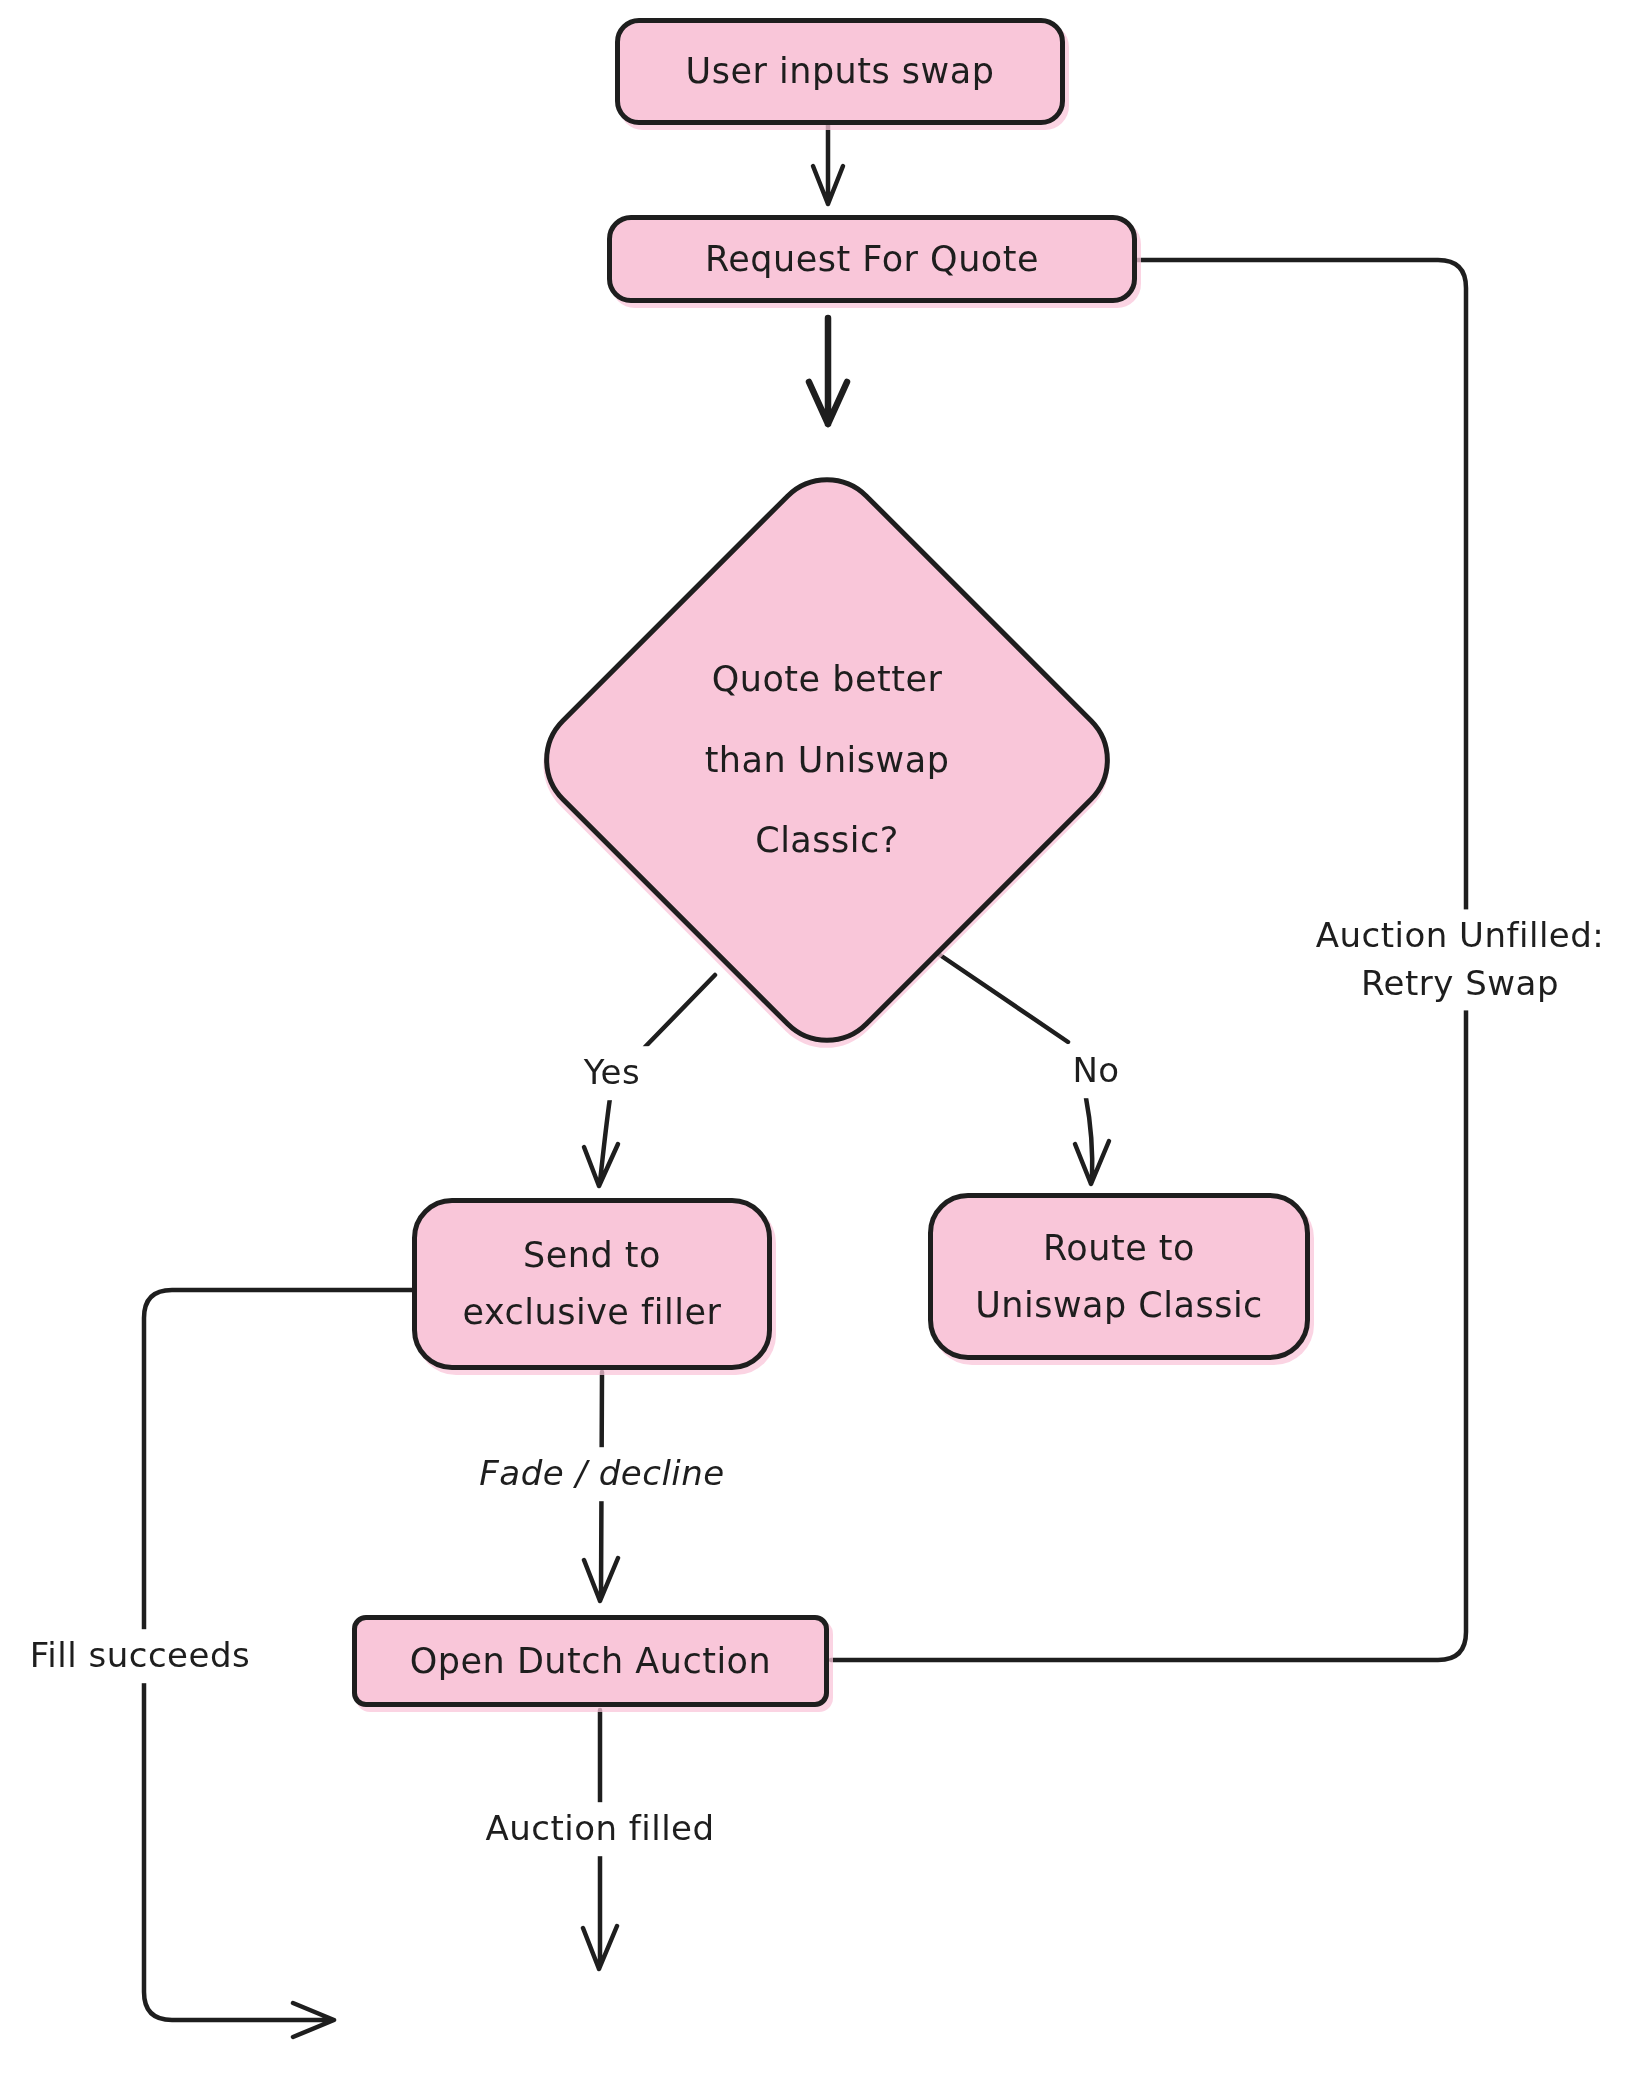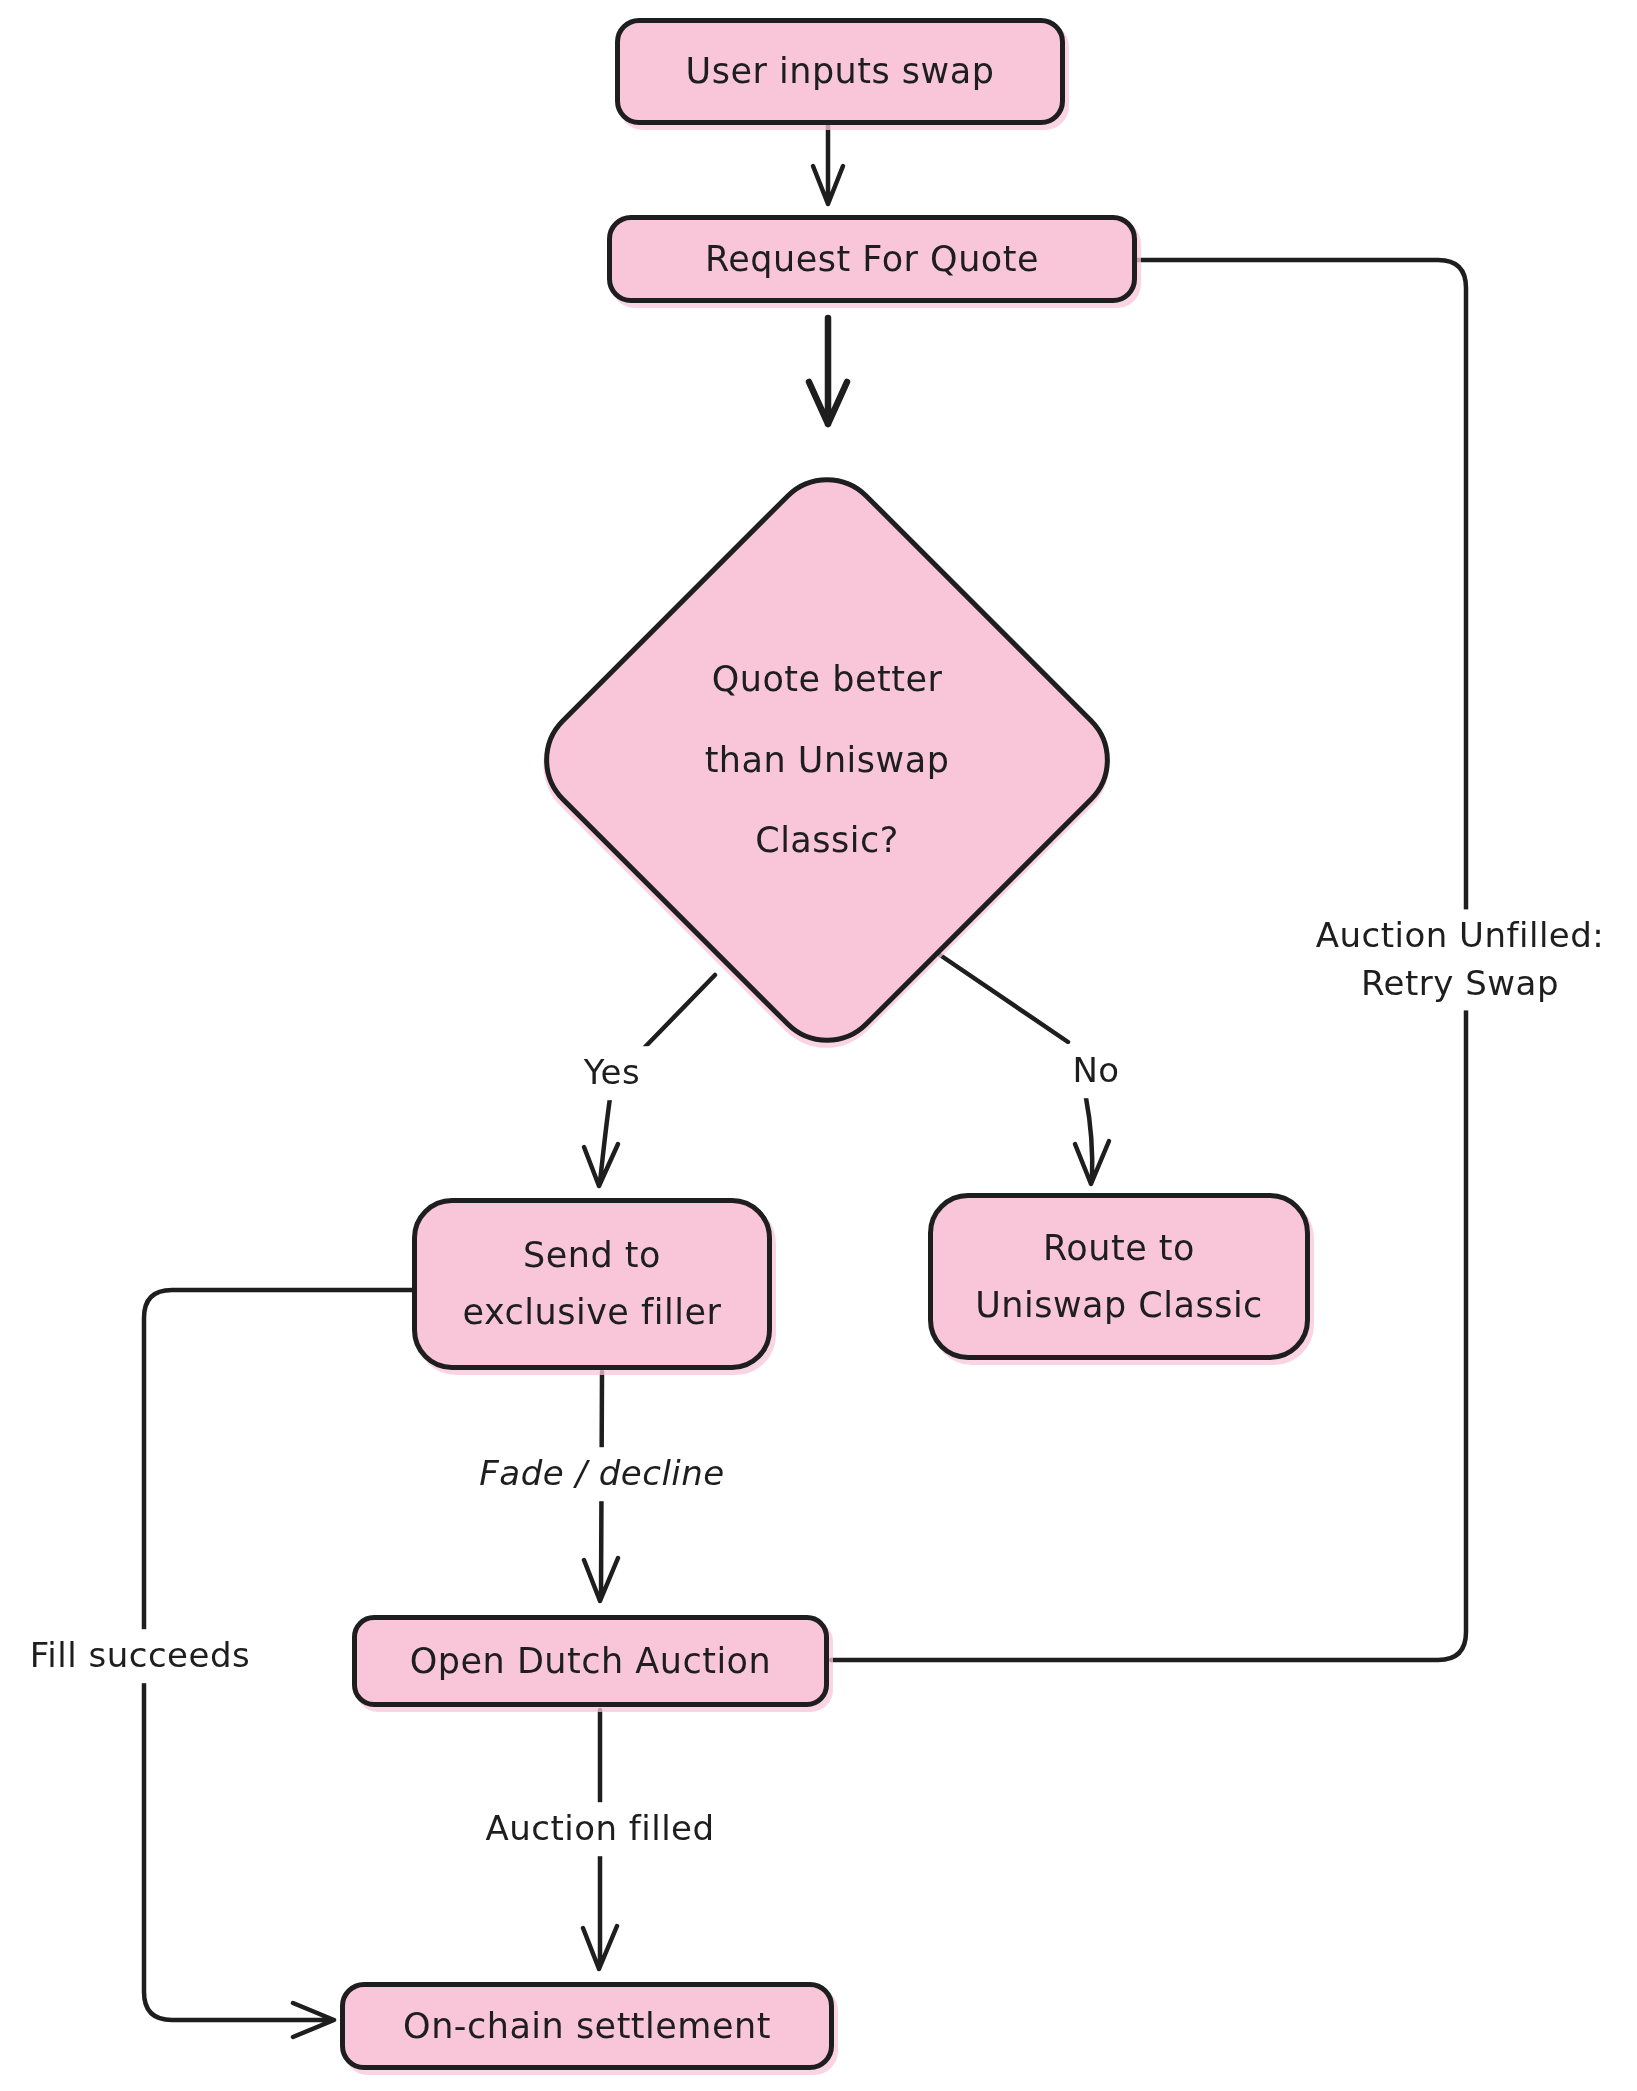--- a/index.html
+++ b/index.html
@@ -36,21 +36,21 @@
     align-items:center;justify-content:center;
     text-align:center;
     font-size:35px;line-height:1.5;
     letter-spacing:.5px;
     box-shadow:4px 5px 0 rgba(249,198,217,.75);
   }
   .n-user   {left:615px; top:18px;   width:450px; height:107px;  border-radius:24px;}
   .n-rfq    {left:607px; top:215px;  width:530px; height:88px;  border-radius:24px;}
   .n-send   {left:412px; top:1198px; width:360px; height:172px; border-radius:40px; line-height:1.62;}
   .n-route  {left:928px; top:1193px; width:382px; height:167px; border-radius:40px; line-height:1.62;}
-  .n-open   {left:352px; top:1615px; width:477px; height:92px;  border-radius:22px;}
+  .n-open   {left:352px; top:1615px; width:477px; height:92px;  border-radius:14px;}
   .n-onchain{left:340px; top:1982px; width:494px; height:88px;  border-radius:24px;}
   .diamond{
     position:absolute;
     left:610px;top:543px;width:434px;height:434px;
     background:var(--node-fill);
     border:5px solid var(--stroke);
     border-radius:58px;
     transform:rotate(45deg);
     box-shadow:3px 4px 0 rgba(249,198,217,.75);
   }
@@ -125,23 +125,20 @@
 
   <div class="node n-route">
     <div>Route to</div>
     <div>Uniswap Classic</div>
   </div>
 
   <div class="node n-open">
     <div>Open Dutch Auction</div>
   </div>
 
-  <div class="node n-onchain">
-    <div>On-chain settlement</div>
-  </div>
 
   <div class="elabel" style="left:612px;top:1073px;">Yes</div>
 
   <div class="elabel" style="left:1096px;top:1071px;">No</div>
 
   <div class="elabel" style="left:602px;top:1474px;font-style:italic;">Fade / decline</div>
 
   <div class="elabel" style="left:600px;top:1829px;">Auction filled</div>
 
   <div class="elabel" style="left:140px;top:1656px;">Fill succeeds</div>

